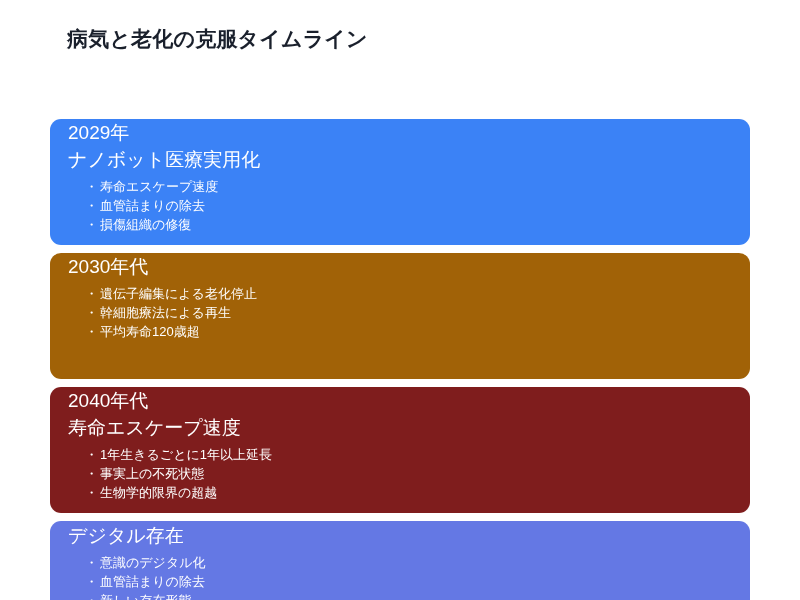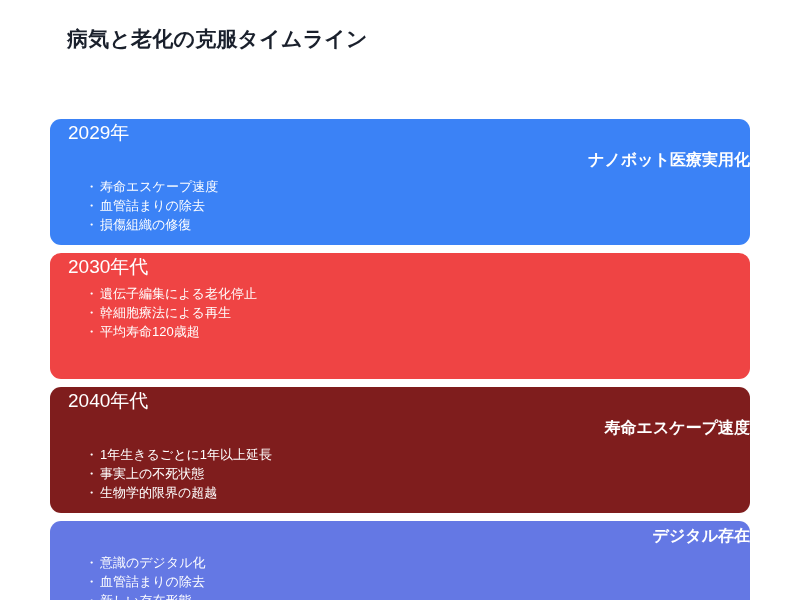--- a/index.html
+++ b/index.html
@@ -54,26 +54,25 @@
 
   .tl-year {
     font-size: 19px;
     font-weight: normal;
     color: #ffffff;
     line-height: 26px;
     white-space: nowrap;
   }
 
   .tl-heading {
-    font-size: 16px;
-    font-weight: bold;
+    font-size: 19px;
+    font-weight: normal;
     color: #ffffff;
     line-height: 27px;
     white-space: nowrap;
-    text-align: right;
   }
 
   .tl-bullets {
     list-style: none;
     margin: 4px 0 0 0;
     padding: 0 0 0 17px;
   }
 
   .tl-bullets li {
     font-size: 13px;
@@ -112,21 +111,21 @@
           <li>
             <span class="tl-bullet-dot">・</span>
             <span class="tl-bullet-text">血管詰まりの除去</span>
           </li>
           <li>
             <span class="tl-bullet-dot">・</span>
             <span class="tl-bullet-text">損傷組織の修復</span>
           </li>
         </ul>
       </div>
-      <div class="tl-card" style="background: #ef4444;">
+      <div class="tl-card" style="background: #a16207;">
         <div class="tl-year">2030年代</div>
         <ul class="tl-bullets">
           <li>
             <span class="tl-bullet-dot">・</span>
             <span class="tl-bullet-text">遺伝子編集による老化停止</span>
           </li>
           <li>
             <span class="tl-bullet-dot">・</span>
             <span class="tl-bullet-text">幹細胞療法による再生</span>
           </li>

